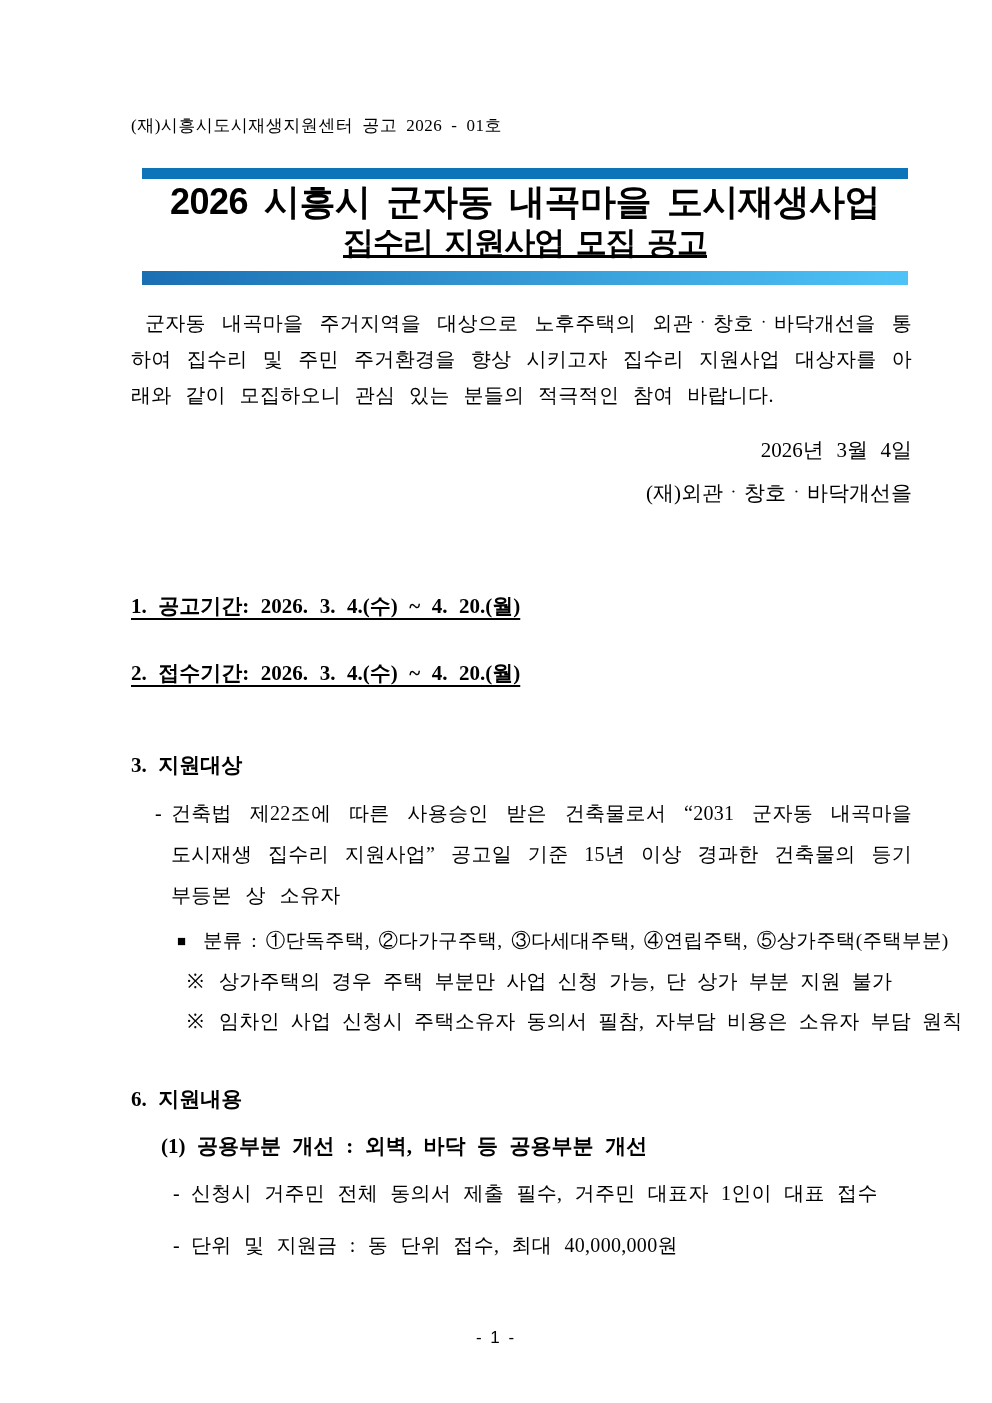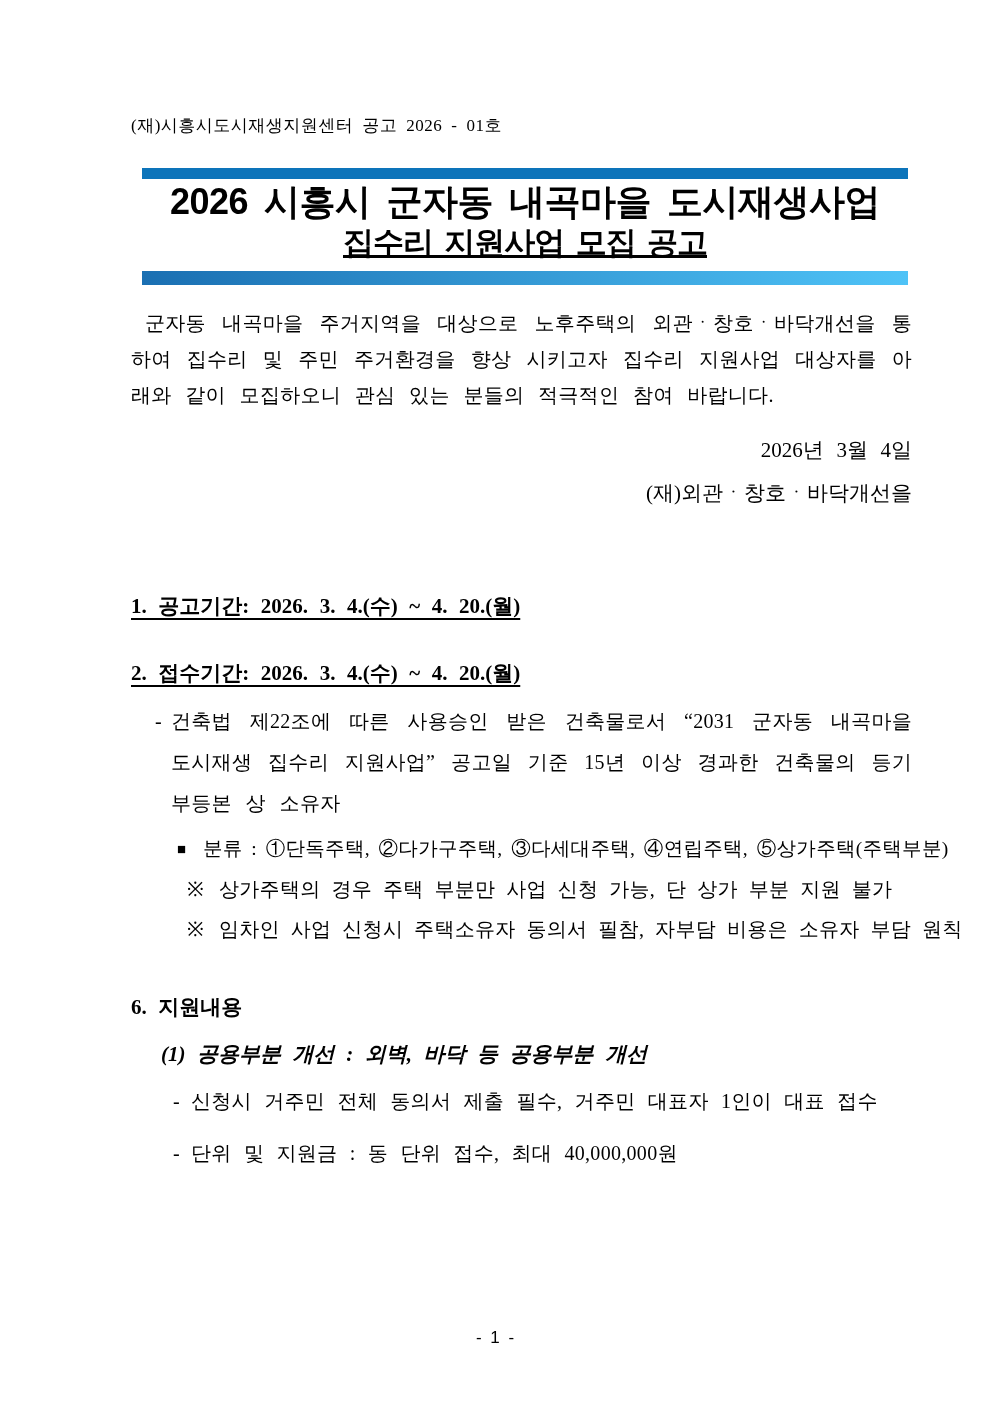--- a/index.html
+++ b/index.html
@@ -133,21 +133,20 @@
     word-spacing: 0.28em;
   }
   .note-line .marker { width: 32px; }
 
   .sub-heading {
     margin: 18px 0 0 30px;
     font-size: 21px;
     line-height: 30px;
     font-weight: bold;
     word-spacing: 0.3em;
-    font-style: italic;
   }
   .support-item {
     margin: 12px 0 0 42px;
     font-size: 20px;
     line-height: 40px;
     word-spacing: 0.35em;
   }
   .support-item .marker { width: 18px; }
 
   .page-footer {
@@ -180,20 +179,21 @@
 
     <div class="date-block">
       <div>2026년 3월 4일</div>
       <div>(재)외관ㆍ창호ㆍ바닥개선을</div>
     </div>
 
     <div class="sec-underline">1. 공고기간: 2026. 3. 4.(수) ~ 4. 20.(월)</div>
 
     <div class="sec-underline second">2. 접수기간: 2026. 3. 4.(수) ~ 4. 20.(월)</div>
 
+    <div class="sec-heading sec3-heading">3. 지원대상</div>
 
     <div class="hang dash-item">
       <span class="marker">-</span>
       <span class="text">건축법 제22조에 따른 사용승인 받은 건축물로서 “2031 군자동 내곡마을 도시재생 집수리 지원사업” 공고일 기준 15년 이상 경과한 건축물의 등기부등본 상 소유자</span>
     </div>
 
     <div class="hang category-line">
       <span class="marker">■</span>
       <span class="text">분류 : ①단독주택, ②다가구주택, ③다세대주택, ④연립주택, ⑤상가주택(주택부분)</span>
     </div>

